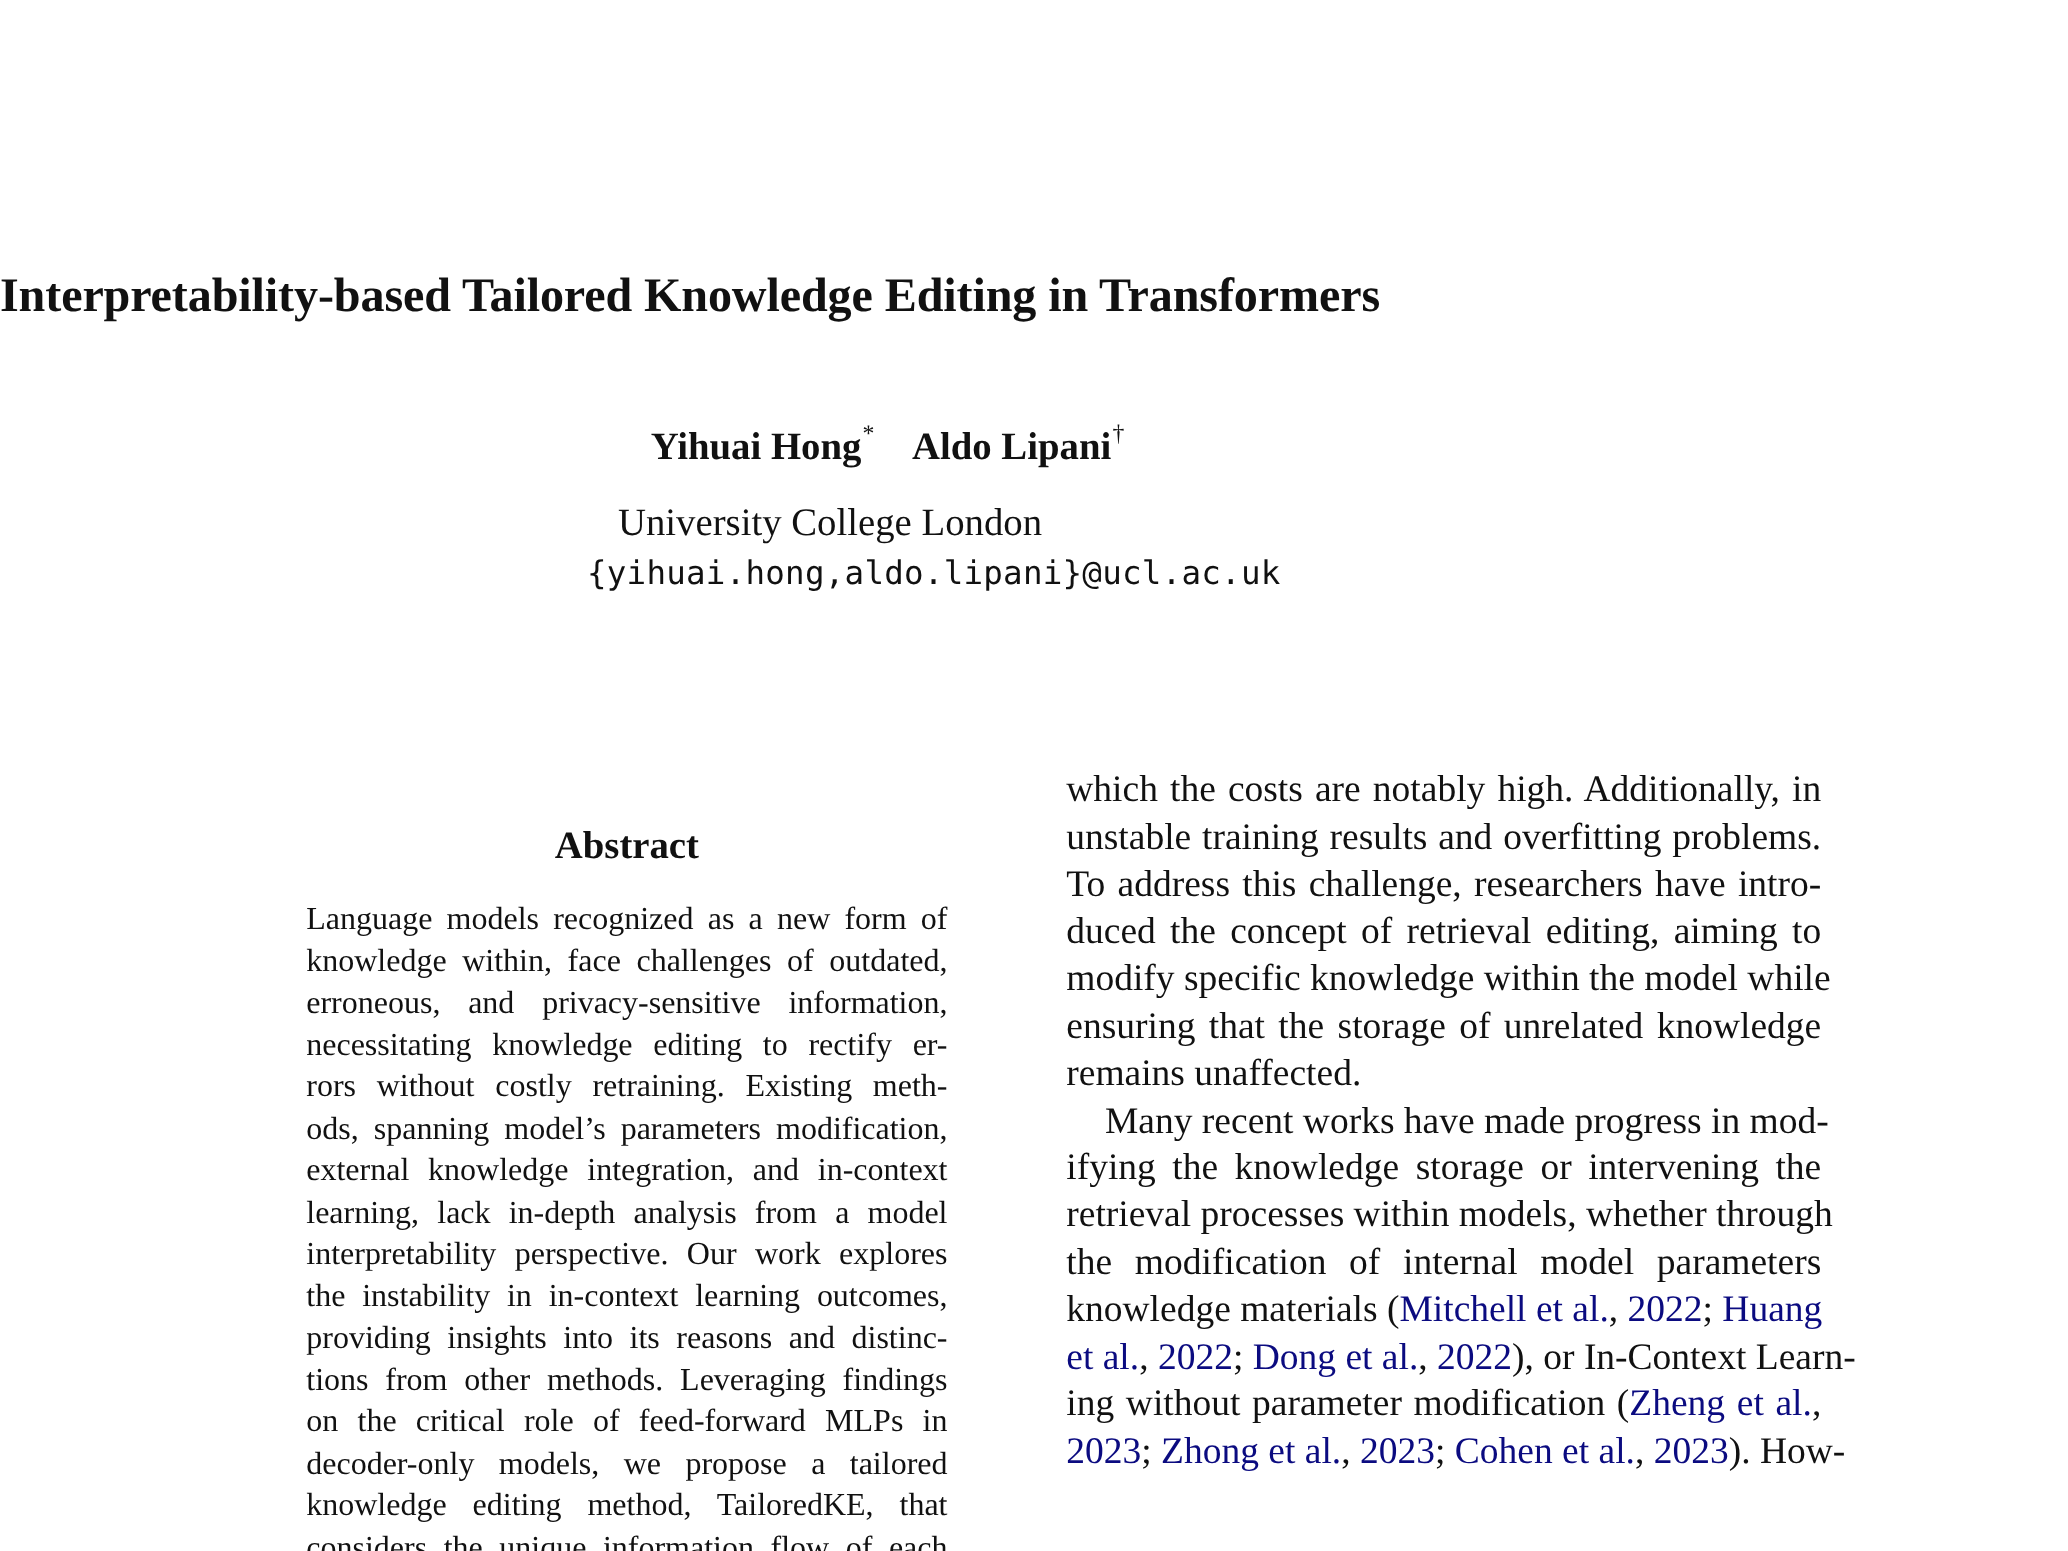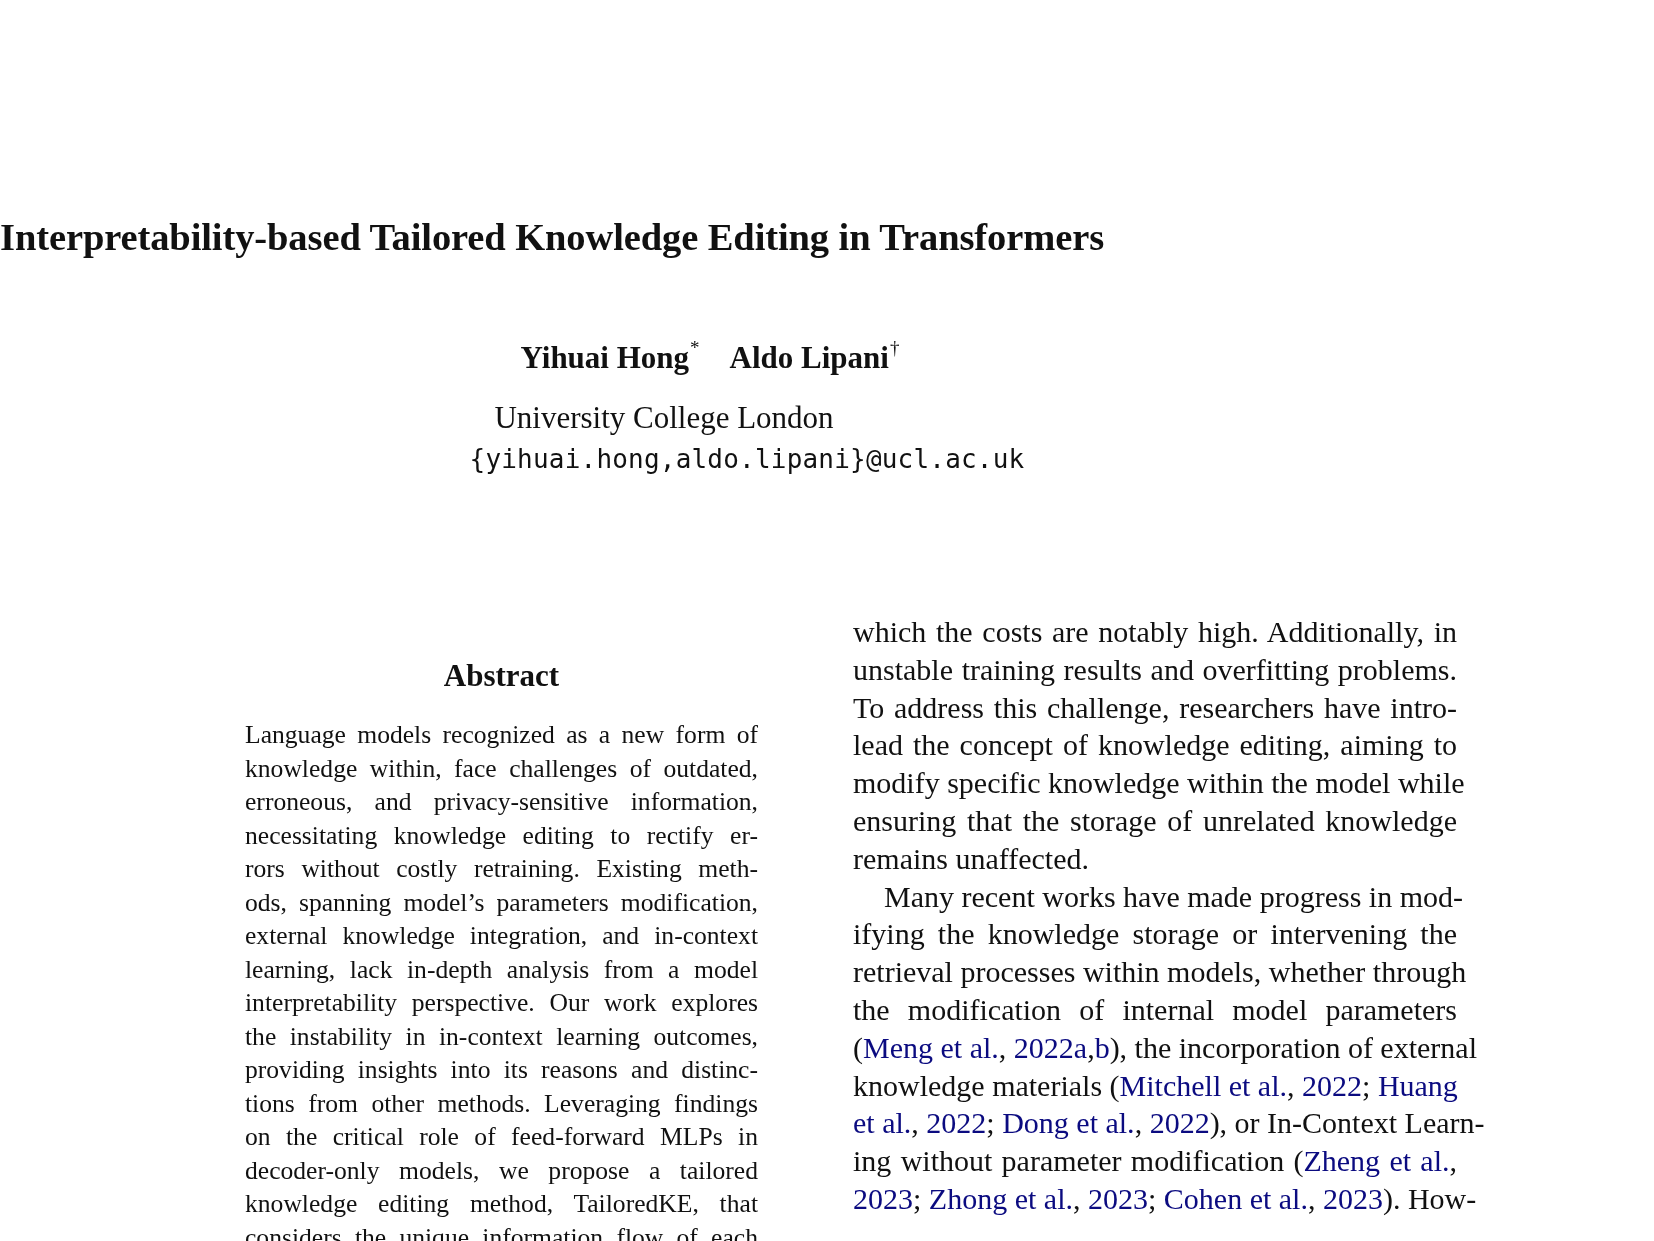--- a/index.html
+++ b/index.html
@@ -83,31 +83,30 @@
     <p class="line">knowledge editing method, TailoredKE, that</p>
     <p class="line">considers the unique information flow of each</p>
     <p class="line">sample. Model interpretability reveals diverse</p>
   </div>
 </div>
 
 <div class="col-right">
   <p class="line">which the costs are notably high. Additionally, in</p>
   <p class="line">unstable training results and overfitting problems.</p>
   <p class="line">To address this challenge, researchers have intro-</p>
-  <p class="line">lead the concept of knowledge editing, aiming to</p>
+  <p class="line">duced the concept of retrieval editing, aiming to</p>
   <p class="line">modify specific knowledge within the model while</p>
   <p class="line">ensuring that the storage of unrelated knowledge</p>
   <p class="line last">remains unaffected.</p>
 
   <p class="line indent">Many recent works have made progress in mod-</p>
   <p class="line">ifying the knowledge storage or intervening the</p>
   <p class="line">retrieval processes within models, whether through</p>
   <p class="line">the modification of internal model parameters</p>
 
-  <p class="line"><span>(</span><a class="cite">Meng et al.</a><span>, </span><a class="cite">2022a</a><span>,</span><a class="cite">b</a><span>), the incorporation of external</span></p>
 
   <p class="line"><span>knowledge materials (</span><a class="cite">Mitchell et al.</a><span>, </span><a class="cite">2022</a><span>; </span><a class="cite">Huang</a></p>
 
   <p class="line"><a class="cite">et al.</a><span>, </span><a class="cite">2022</a><span>; </span><a class="cite">Dong et al.</a><span>, </span><a class="cite">2022</a><span>), or In-Context Learn-</span></p>
 
   <p class="line"><span>ing without parameter modification (</span><a class="cite">Zheng et al.</a><span>,</span></p>
 
   <p class="line"><a class="cite">2023</a><span>; </span><a class="cite">Zhong et al.</a><span>, </span><a class="cite">2023</a><span>; </span><a class="cite">Cohen et al.</a><span>, </span><a class="cite">2023</a><span>). How-</span></p>
 </div>
 

